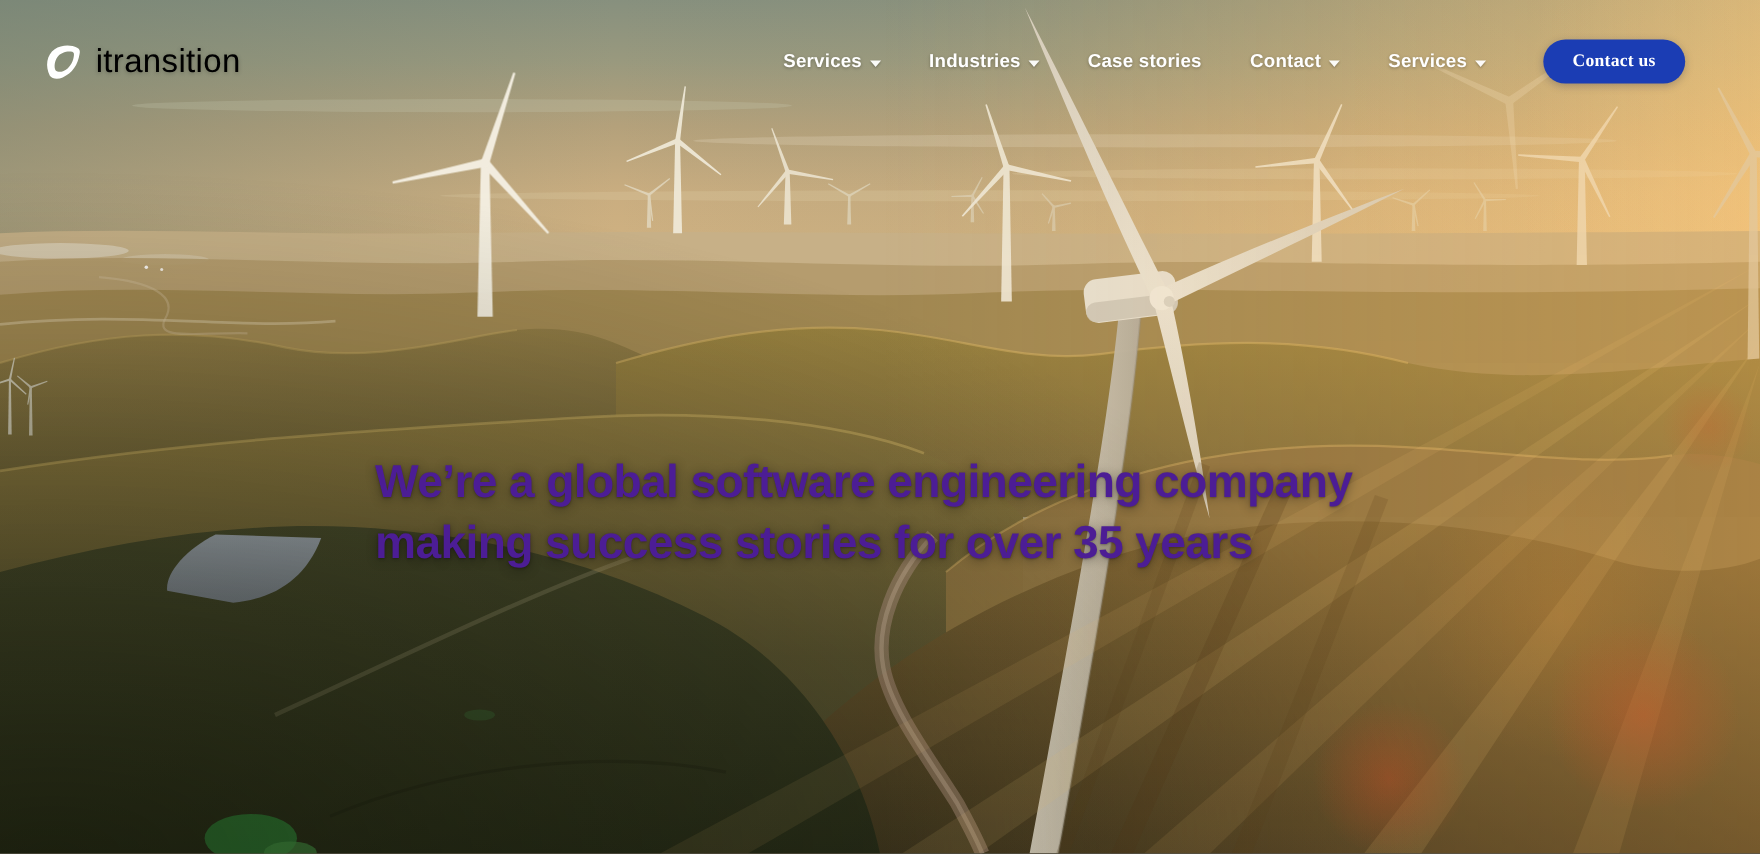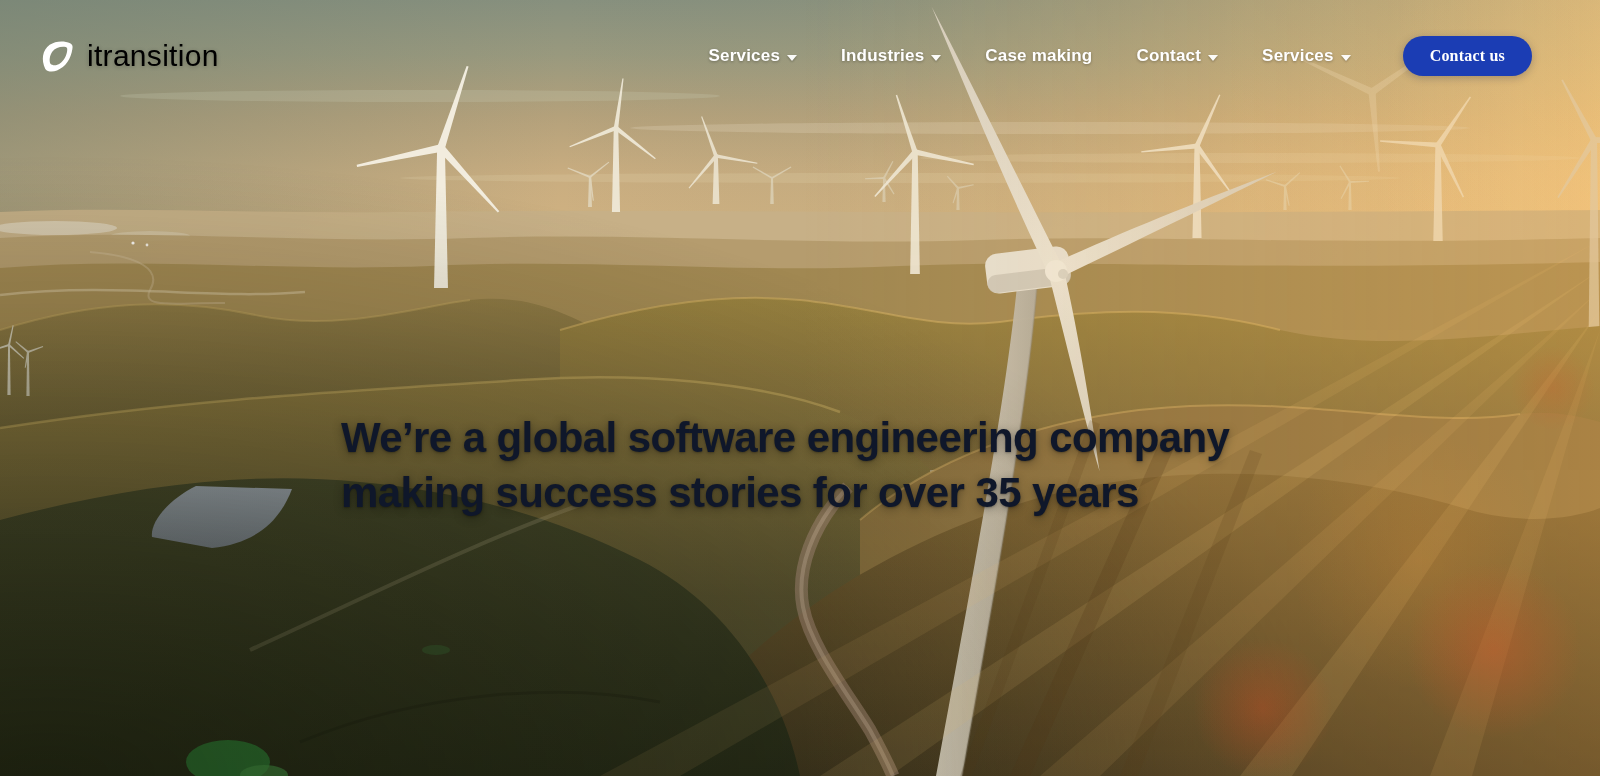--- a/index.html
+++ b/index.html
@@ -16,21 +16,21 @@
   .nav-item{display:flex;align-items:center;gap:7px;color:#fff;font-size:17px;
             font-weight:600;letter-spacing:.2px;cursor:pointer;white-space:nowrap;
             text-shadow:0 1px 3px rgba(0,0,0,.3);}
   .caret{width:0;height:0;border-left:5px solid transparent;border-right:5px solid transparent;
          border-top:6px solid #fff;margin-top:3px;opacity:.95;
          filter:drop-shadow(0 1px 1px rgba(0,0,0,.3));}
   .contact-btn{margin-left:8px;background:#1b3db4;color:#fff;border:none;border-radius:22px;
                padding:11px 27px;font-size:16px;font-weight:600;font-family:Liberation Serif, serif;
                letter-spacing:.2px;cursor:pointer;box-shadow:0 2px 8px rgba(10,20,60,.25);}
   
-  .hero-heading{position:absolute;left:341px;top:410px;z-index:15;color:#0f172a;
+  .hero-heading{position:absolute;left:341px;top:410px;z-index:15;color:#4c1d95;
                 font-size:42px;line-height:55px;font-weight:700;letter-spacing:-.6px;
                 text-shadow:0 2px 10px rgba(0,0,0,.38),0 1px 2px rgba(0,0,0,.28);}
   .hero-heading span{display:block;}
 </style>
 </head>
 <body>
 
 <div class="stage">
 
   <svg class="scene" viewBox="0 0 1600 776" preserveAspectRatio="none">
@@ -310,21 +310,21 @@
     <nav class="nav">
       <div class="nav-item">
         <span>Services</span>
         <span class="caret"></span>
       </div>
       <div class="nav-item">
         <span>Industries</span>
         <span class="caret"></span>
       </div>
       <div class="nav-item">
-        <span>Case making</span>
+        <span>Case stories</span>
       </div>
       <div class="nav-item">
         <span>Contact</span>
         <span class="caret"></span>
       </div>
       <div class="nav-item">
         <span>Services</span>
         <span class="caret"></span>
       </div>
       <button class="contact-btn">Contact us</button>

